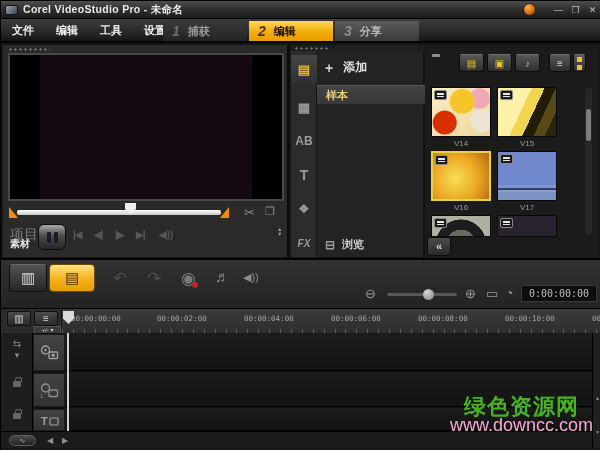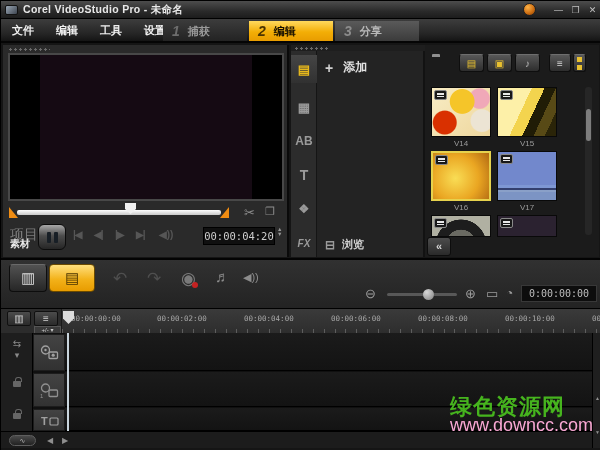--- a/index.html
+++ b/index.html
@@ -112,21 +112,21 @@
   .phline{position:absolute;left:66px;top:0;width:2px;height:98px;background:#c9d5dd}
   .tscroll{position:absolute;left:591px;top:332px;width:9px;height:115px;background:#1f1f1f;border-left:1px solid #000;text-align:center}
   .tarrow{position:absolute;left:1px;width:7px;font-size:5px;color:#909090}
 
   
   .bstrip{position:absolute;left:0;top:430px;width:591px;height:17px;background:#1c1c1c;border-top:1px solid #000}
   .ovalbtn{position:absolute;left:8px;top:3px;width:27px;height:11px;border-radius:6px;background:linear-gradient(#4a4a4a,#222);border:1px solid #5e5e5e;color:#b8b8b8;font-size:7px;text-align:center;line-height:9px}
   .harrow{position:absolute;top:4px;font-size:8px;color:#8e8e8e}
 
   
-  .wm{position:absolute;right:8px;top:394px;z-index:60;pointer-events:none}
+  .wm{position:absolute;right:8px;top:394px;text-align:center;z-index:60;pointer-events:none}
   .wm1{font-size:22px;font-weight:bold;color:#46b41e;letter-spacing:1px;line-height:24px}
   .wm2{font-size:18px;color:#f9a8d4;line-height:13px}
 </style>
 </head>
 <body>
 
 <div id="app">
 
   <div class="titlebar">
     <span class="app-ico"></span>
@@ -174,21 +174,20 @@
     <span class="plabel pclip" style="top:192px">素材</span>
     <div class="pausebtn">
       <span class="pbar"></span>
         <span class="pbar"></span>
     </div>
     <span class="transport abs" style="left:70px">|◀</span>
     <span class="transport abs" style="left:91px">◀|</span>
     <span class="transport abs" style="left:112px">|▶</span>
     <span class="transport abs" style="left:133px">▶|</span>
     <span class="transport abs" style="left:156px;letter-spacing:0">◀))</span>
-    <div class="pv-tc mono">00:00:04:20</div>
     <div class="spin">
       <span>▲</span>
       <span>▼</span>
     </div>
   </div>
 
   <div class="library">
     <div class="grips abs" style="left:3px;top:2px;width:36px"></div>
 
     <div class="libnav">
@@ -198,20 +197,21 @@
       <span class="navitem" style="top:110px;font-size:14px">T</span>
       <span class="navitem" style="top:144px;font-size:12px">❖</span>
       <span class="navitem" style="top:178px;font-size:10px;font-style:italic">FX</span>
     </div>
 
     <div class="libfolders">
       <div class="addrow">
         <span class="addplus">+</span>
         <span>添加</span>
       </div>
+      <div class="folderrow">样本</div>
       <div class="browserow">
         <span style="color:#9a9a9a;font-size:12px">⊟</span>
         <span>浏览</span>
       </div>
     </div>
 
     <div class="gallery">
       <span class="folder-ico abs" style="left:7px;top:12px"></span>
       <div class="gbtn" style="left:34px;top:9px;color:#e8c030">
           <span>▤</span>

